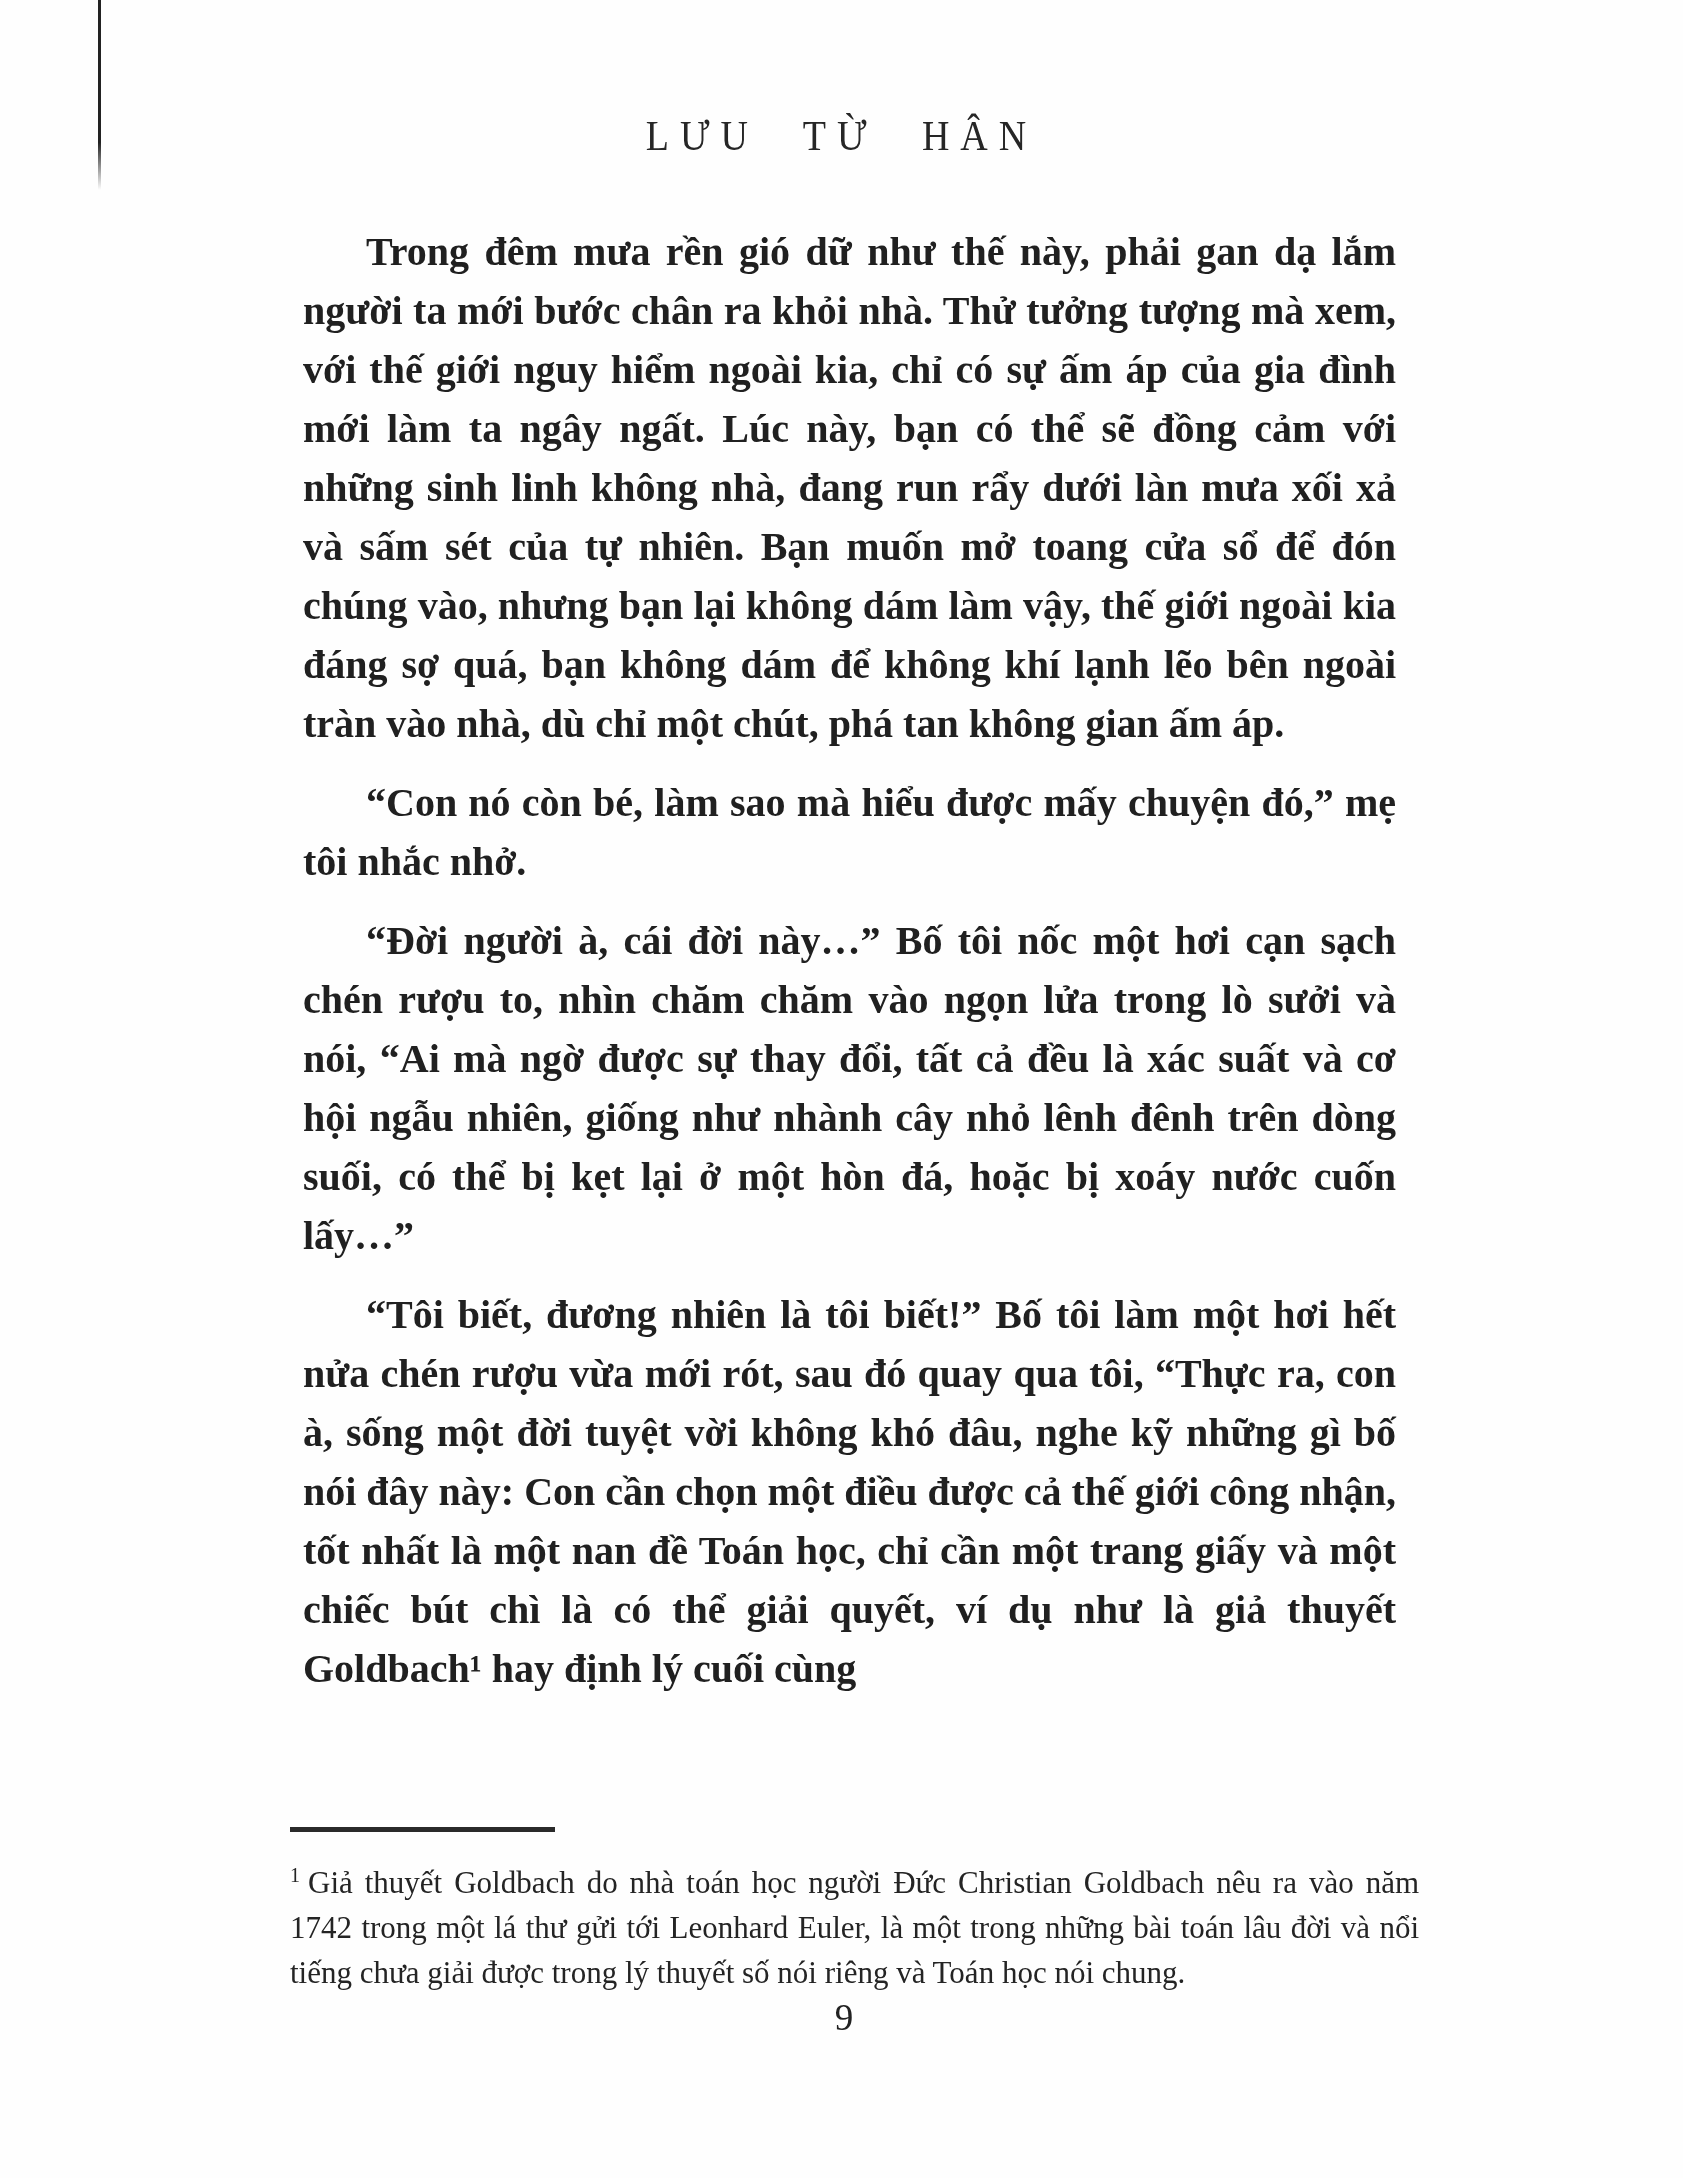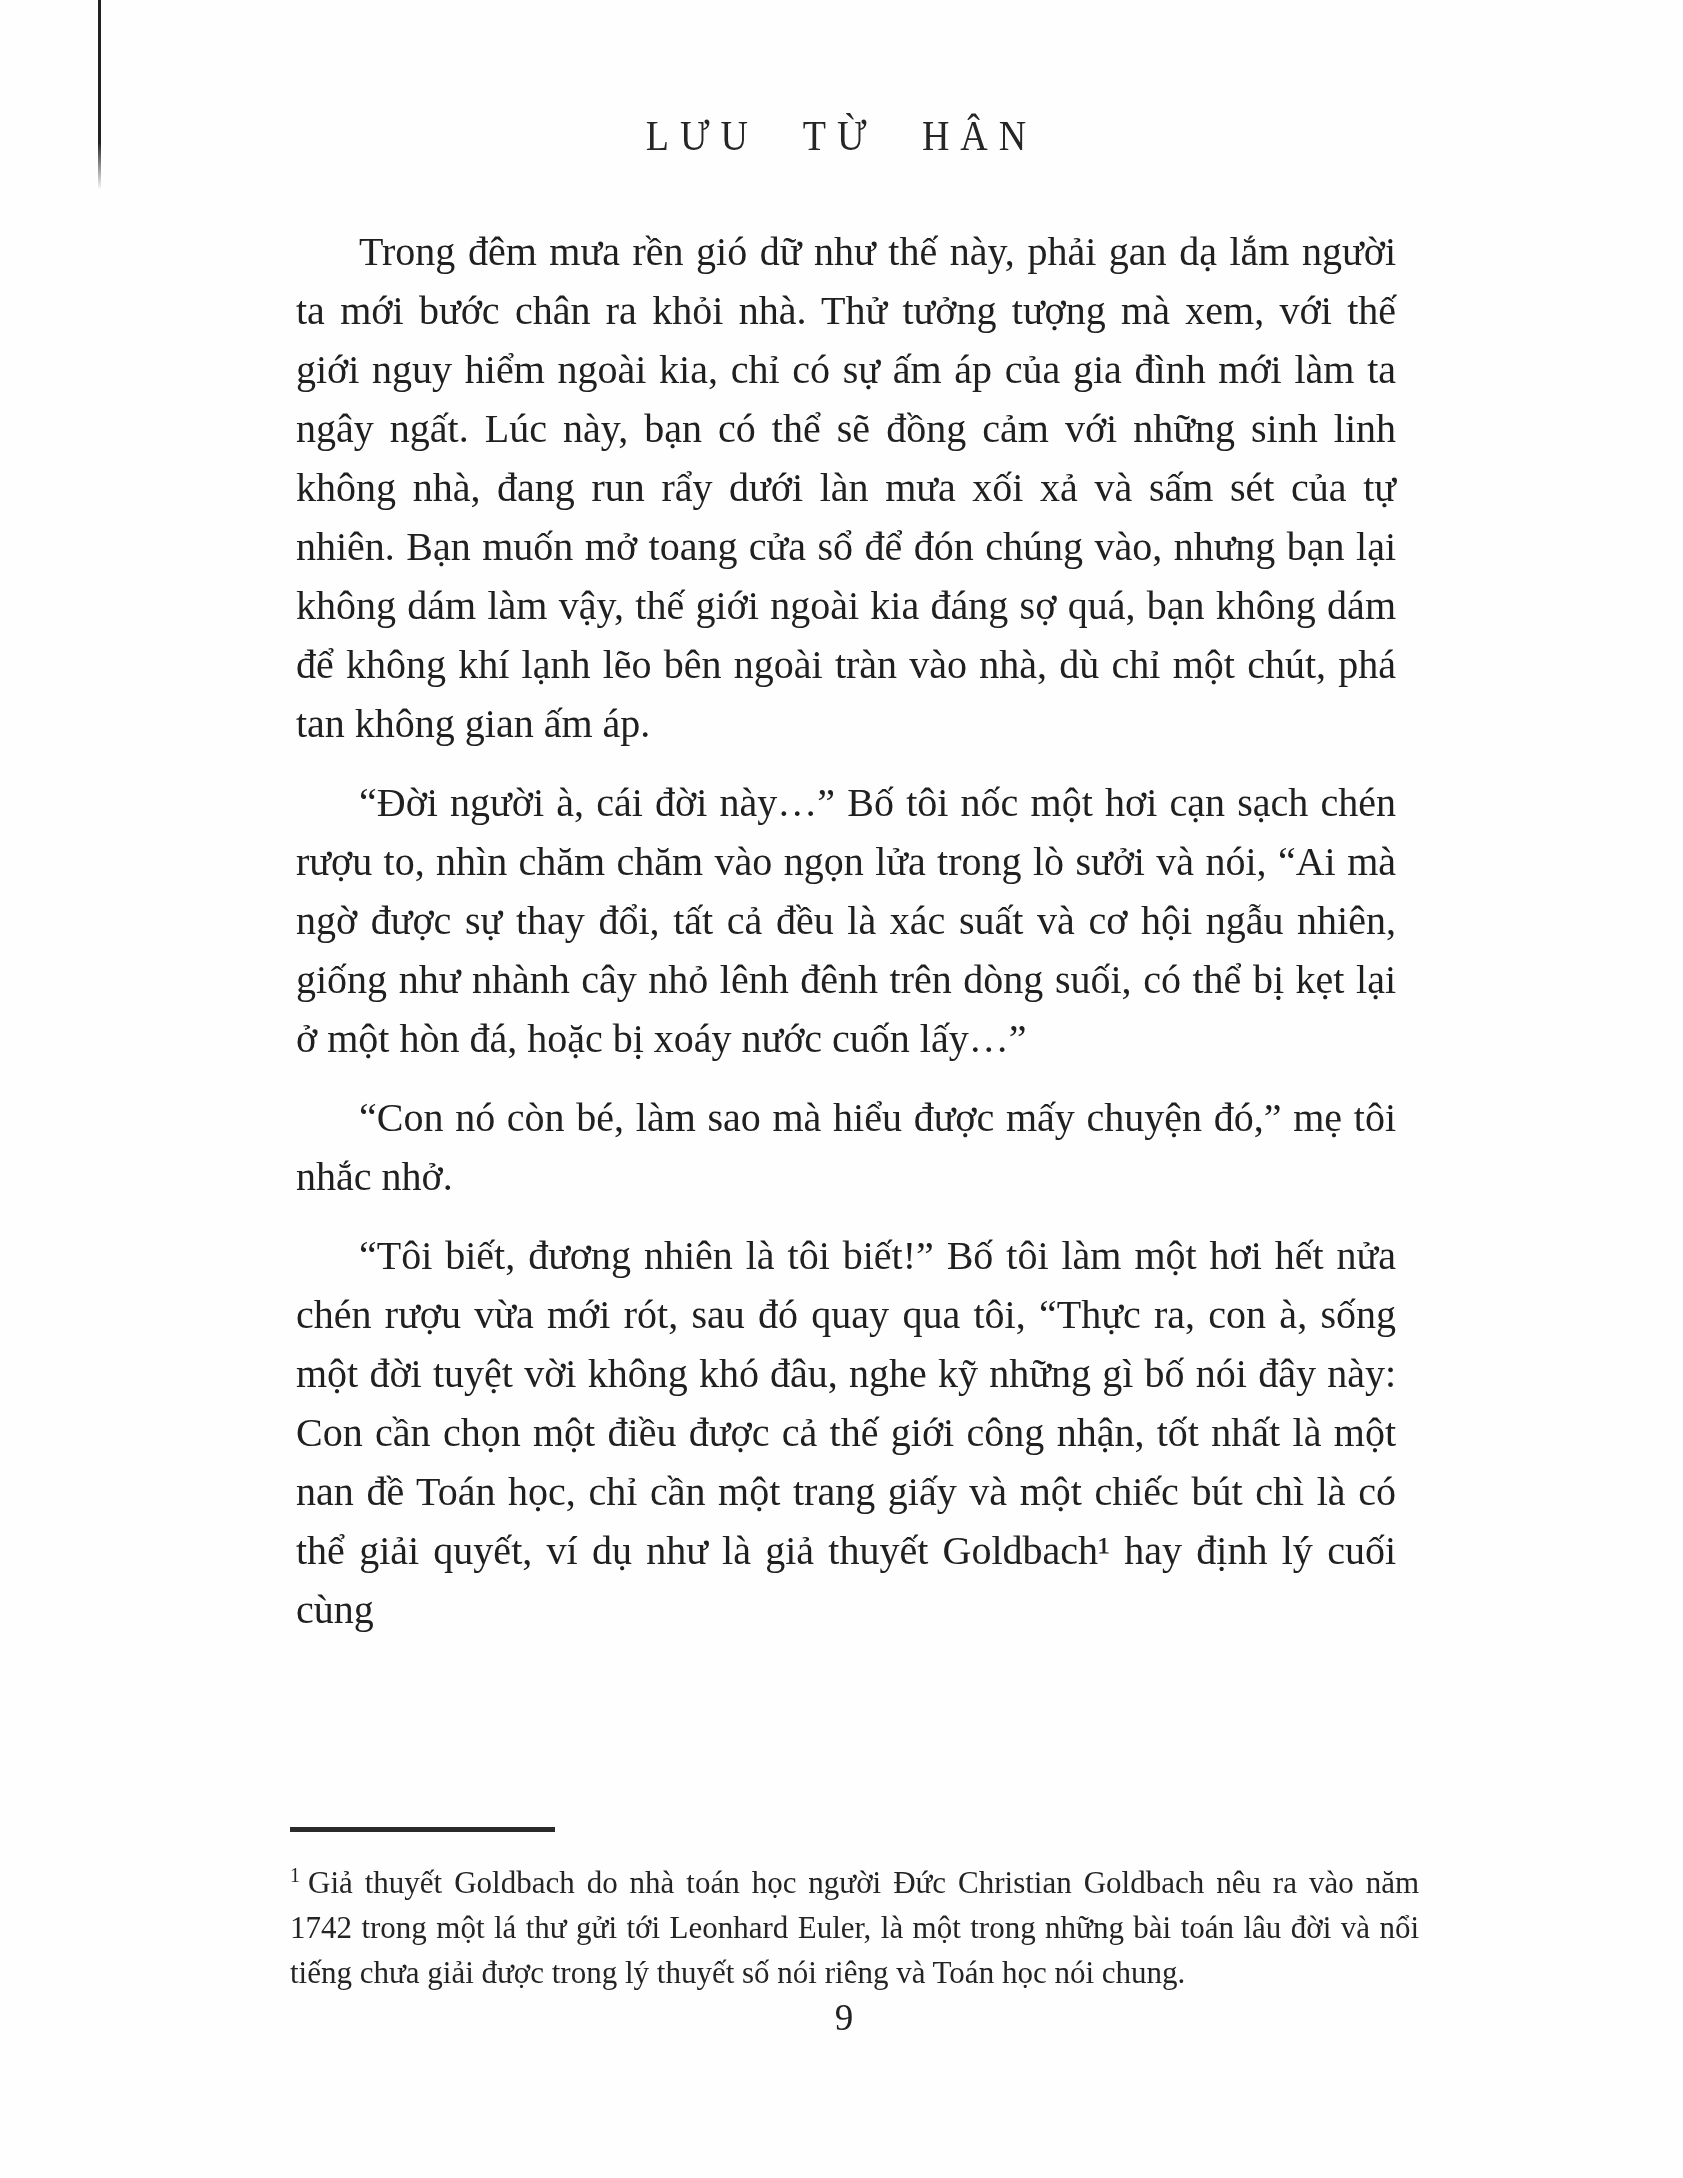--- a/index.html
+++ b/index.html
@@ -43,22 +43,23 @@
     position: absolute;
     top: 222px;
     left: 292px;
     width: 1104px;
     font-size: 40px;
     line-height: 59px;
     text-align: justify;
     color: #202020;
   }
   .body-text p {
-    margin: 0 0 20px 4px;
+    margin: 0 0 20px 11px;
     text-indent: 63px;
+    font-weight: bold;
   }
   .footnote-rule {
     position: absolute;
     top: 1827px;
     left: 290px;
     width: 265px;
     height: 5px;
     background: #2a2a2a;
   }
   .footnote {
@@ -91,22 +92,22 @@
 <body>
 
 <div class="page">
 
   <div class="scan-artifact"></div>
 
   <div class="running-header">LƯU TỪ HÂN</div>
 
   <div class="body-text">
     <p>Trong đêm mưa rền gió dữ như thế này, phải gan dạ lắm người ta mới bước chân ra khỏi nhà. Thử tưởng tượng mà xem, với thế giới nguy hiểm ngoài kia, chỉ có sự ấm áp của gia đình mới làm ta ngây ngất. Lúc này, bạn có thể sẽ đồng cảm với những sinh linh không nhà, đang run rẩy dưới làn mưa xối xả và sấm sét của tự nhiên. Bạn muốn mở toang cửa sổ để đón chúng vào, nhưng bạn lại không dám làm vậy, thế giới ngoài kia đáng sợ quá, bạn không dám để không khí lạnh lẽo bên ngoài tràn vào nhà, dù chỉ một chút, phá tan không gian ấm áp.</p>
+    <p>“Con nó còn bé, làm sao mà hiểu được mấy chuyện đó,” mẹ tôi nhắc nhở.</p>
     <p>“Đời người à, cái đời này…” Bố tôi nốc một hơi cạn sạch chén rượu to, nhìn chăm chăm vào ngọn lửa trong lò sưởi và nói, “Ai mà ngờ được sự thay đổi, tất cả đều là xác suất và cơ hội ngẫu nhiên, giống như nhành cây nhỏ lênh đênh trên dòng suối, có thể bị kẹt lại ở một hòn đá, hoặc bị xoáy nước cuốn lấy…”</p>
-    <p>“Con nó còn bé, làm sao mà hiểu được mấy chuyện đó,” mẹ tôi nhắc nhở.</p>
     <p>“Tôi biết, đương nhiên là tôi biết!” Bố tôi làm một hơi hết nửa chén rượu vừa mới rót, sau đó quay qua tôi, “Thực ra, con à, sống một đời tuyệt vời không khó đâu, nghe kỹ những gì bố nói đây này: Con cần chọn một điều được cả thế giới công nhận, tốt nhất là một nan đề Toán học, chỉ cần một trang giấy và một chiếc bút chì là có thể giải quyết, ví dụ như là giả thuyết Goldbach¹ hay định lý cuối cùng</p>
   </div>
 
   <div class="footnote-rule"></div>
 
   <div class="footnote">
     <sup>1</sup><span>Giả thuyết Goldbach do nhà toán học người Đức Christian Goldbach nêu ra vào năm 1742 trong một lá thư gửi tới Leonhard Euler, là một trong những bài toán lâu đời và nổi tiếng chưa giải được trong lý thuyết số nói riêng và Toán học nói chung.</span>
   </div>
 
   <div class="page-number">9</div>

